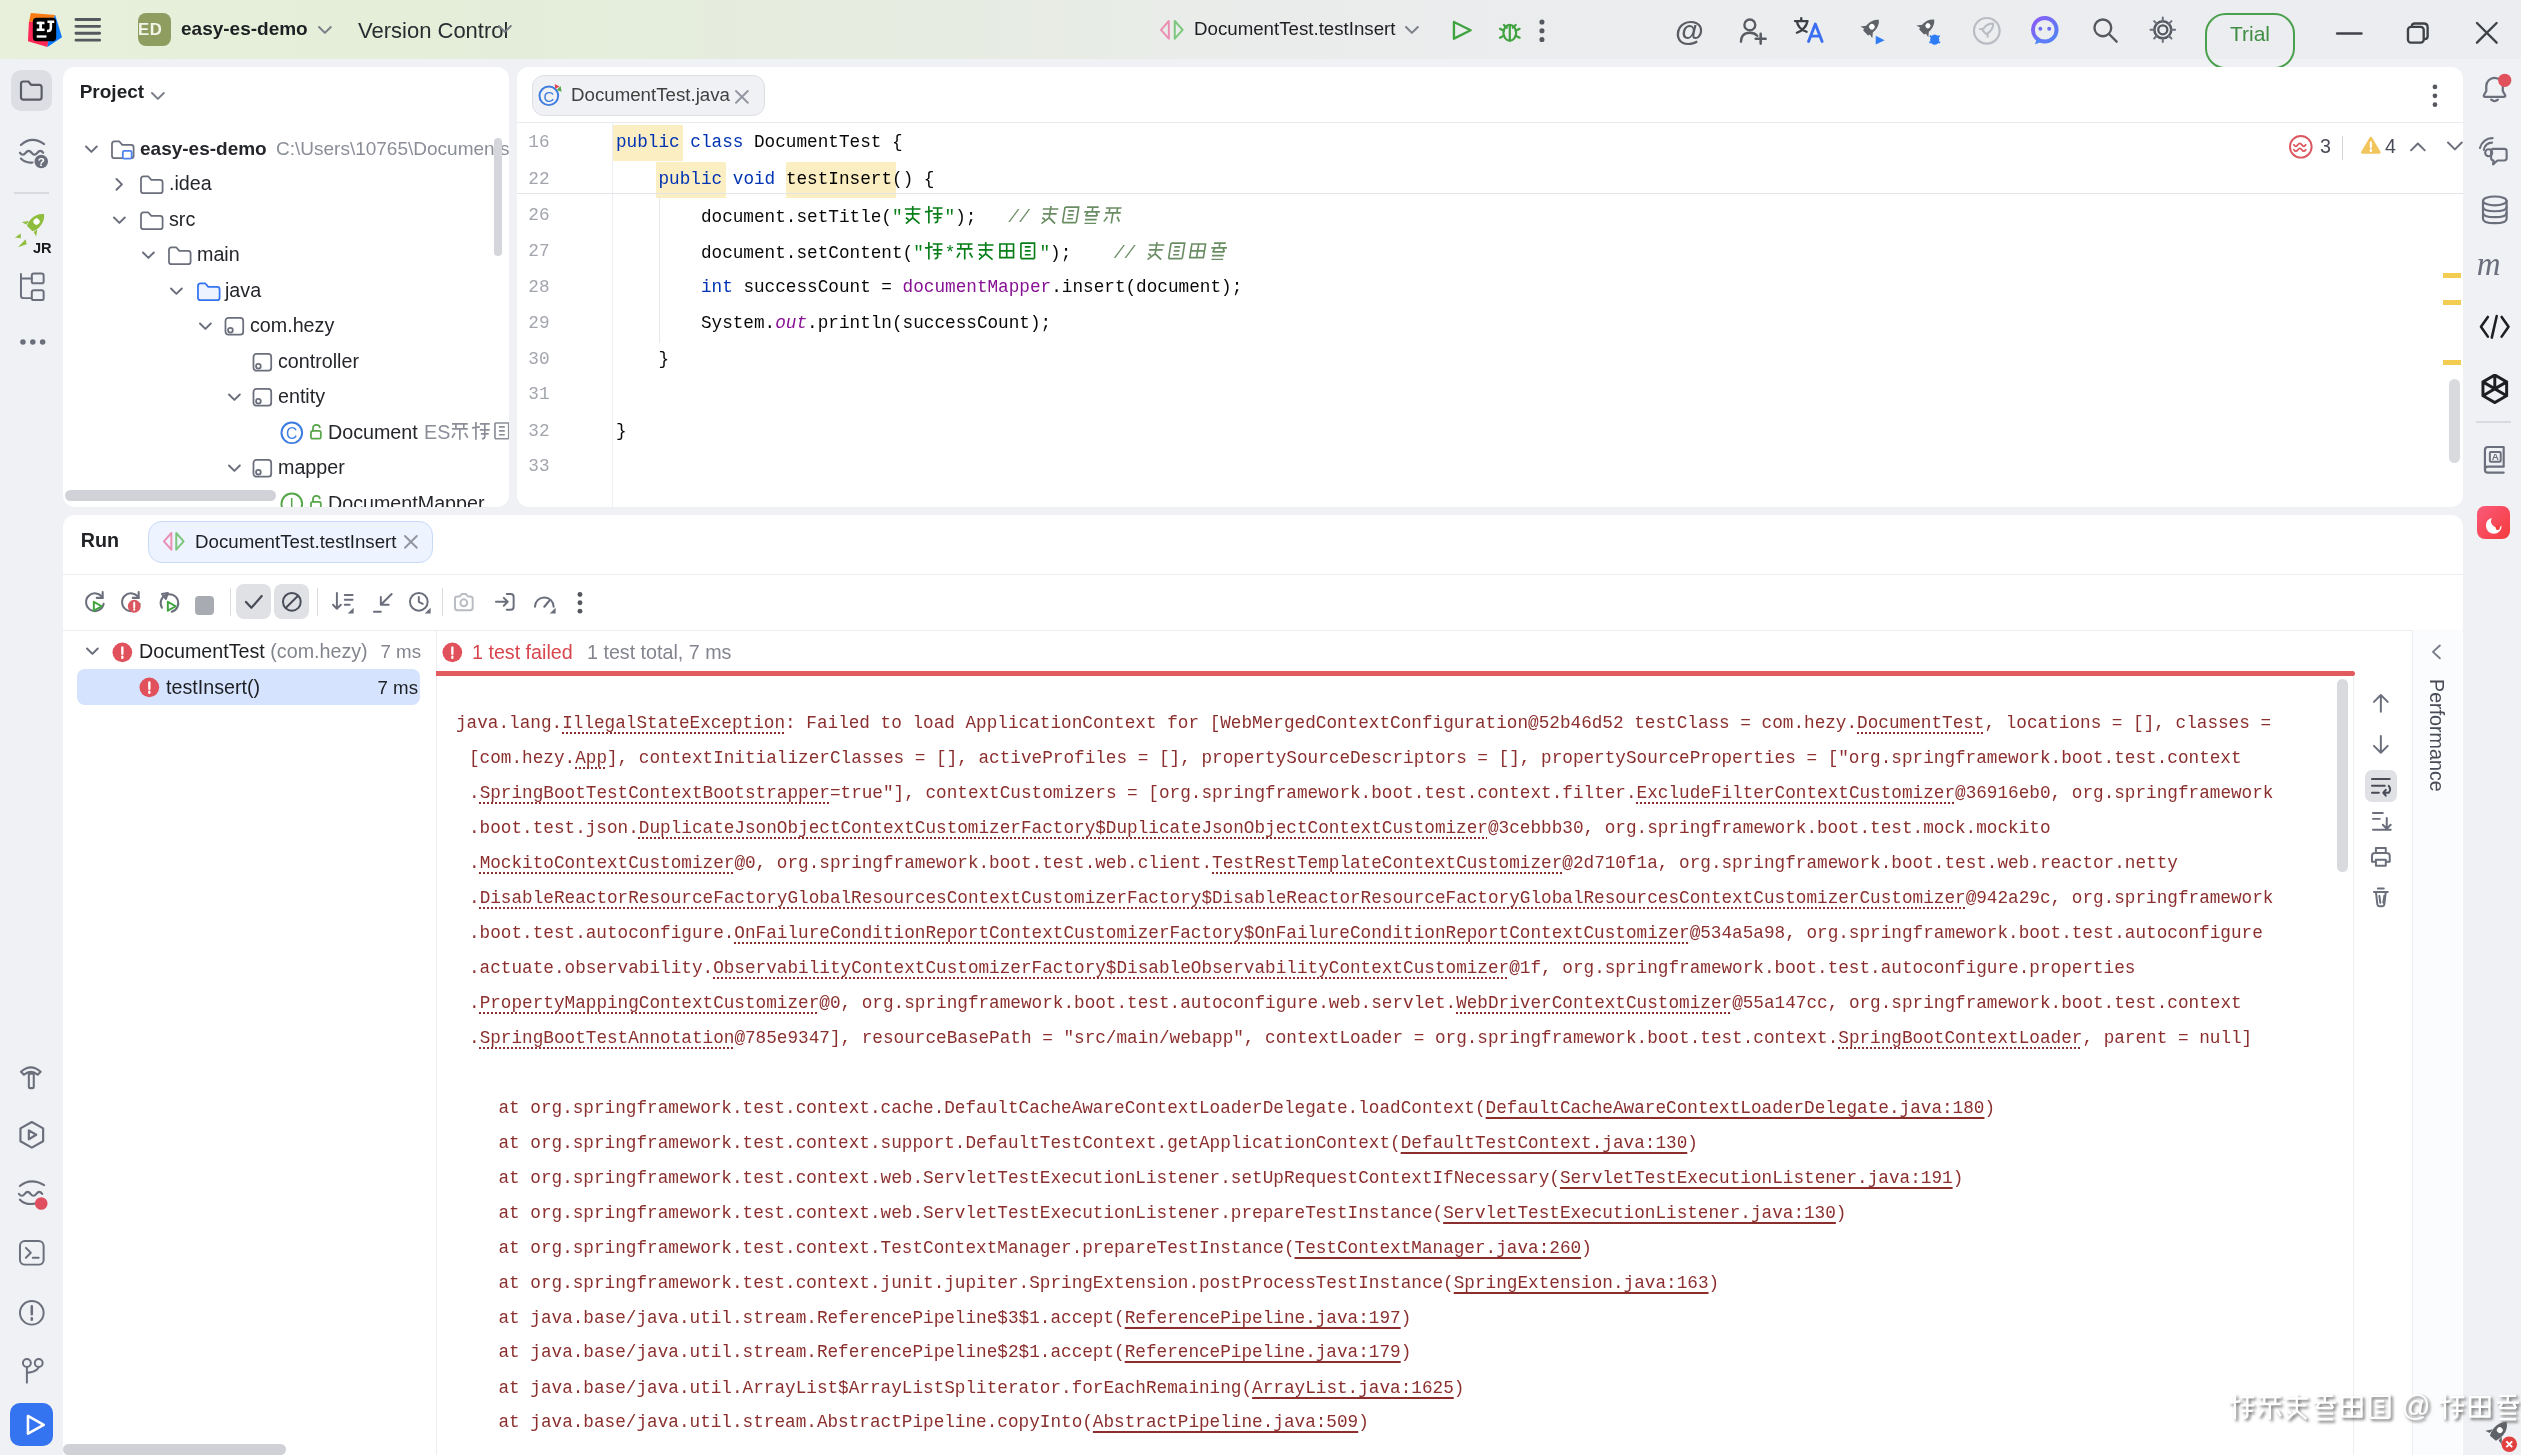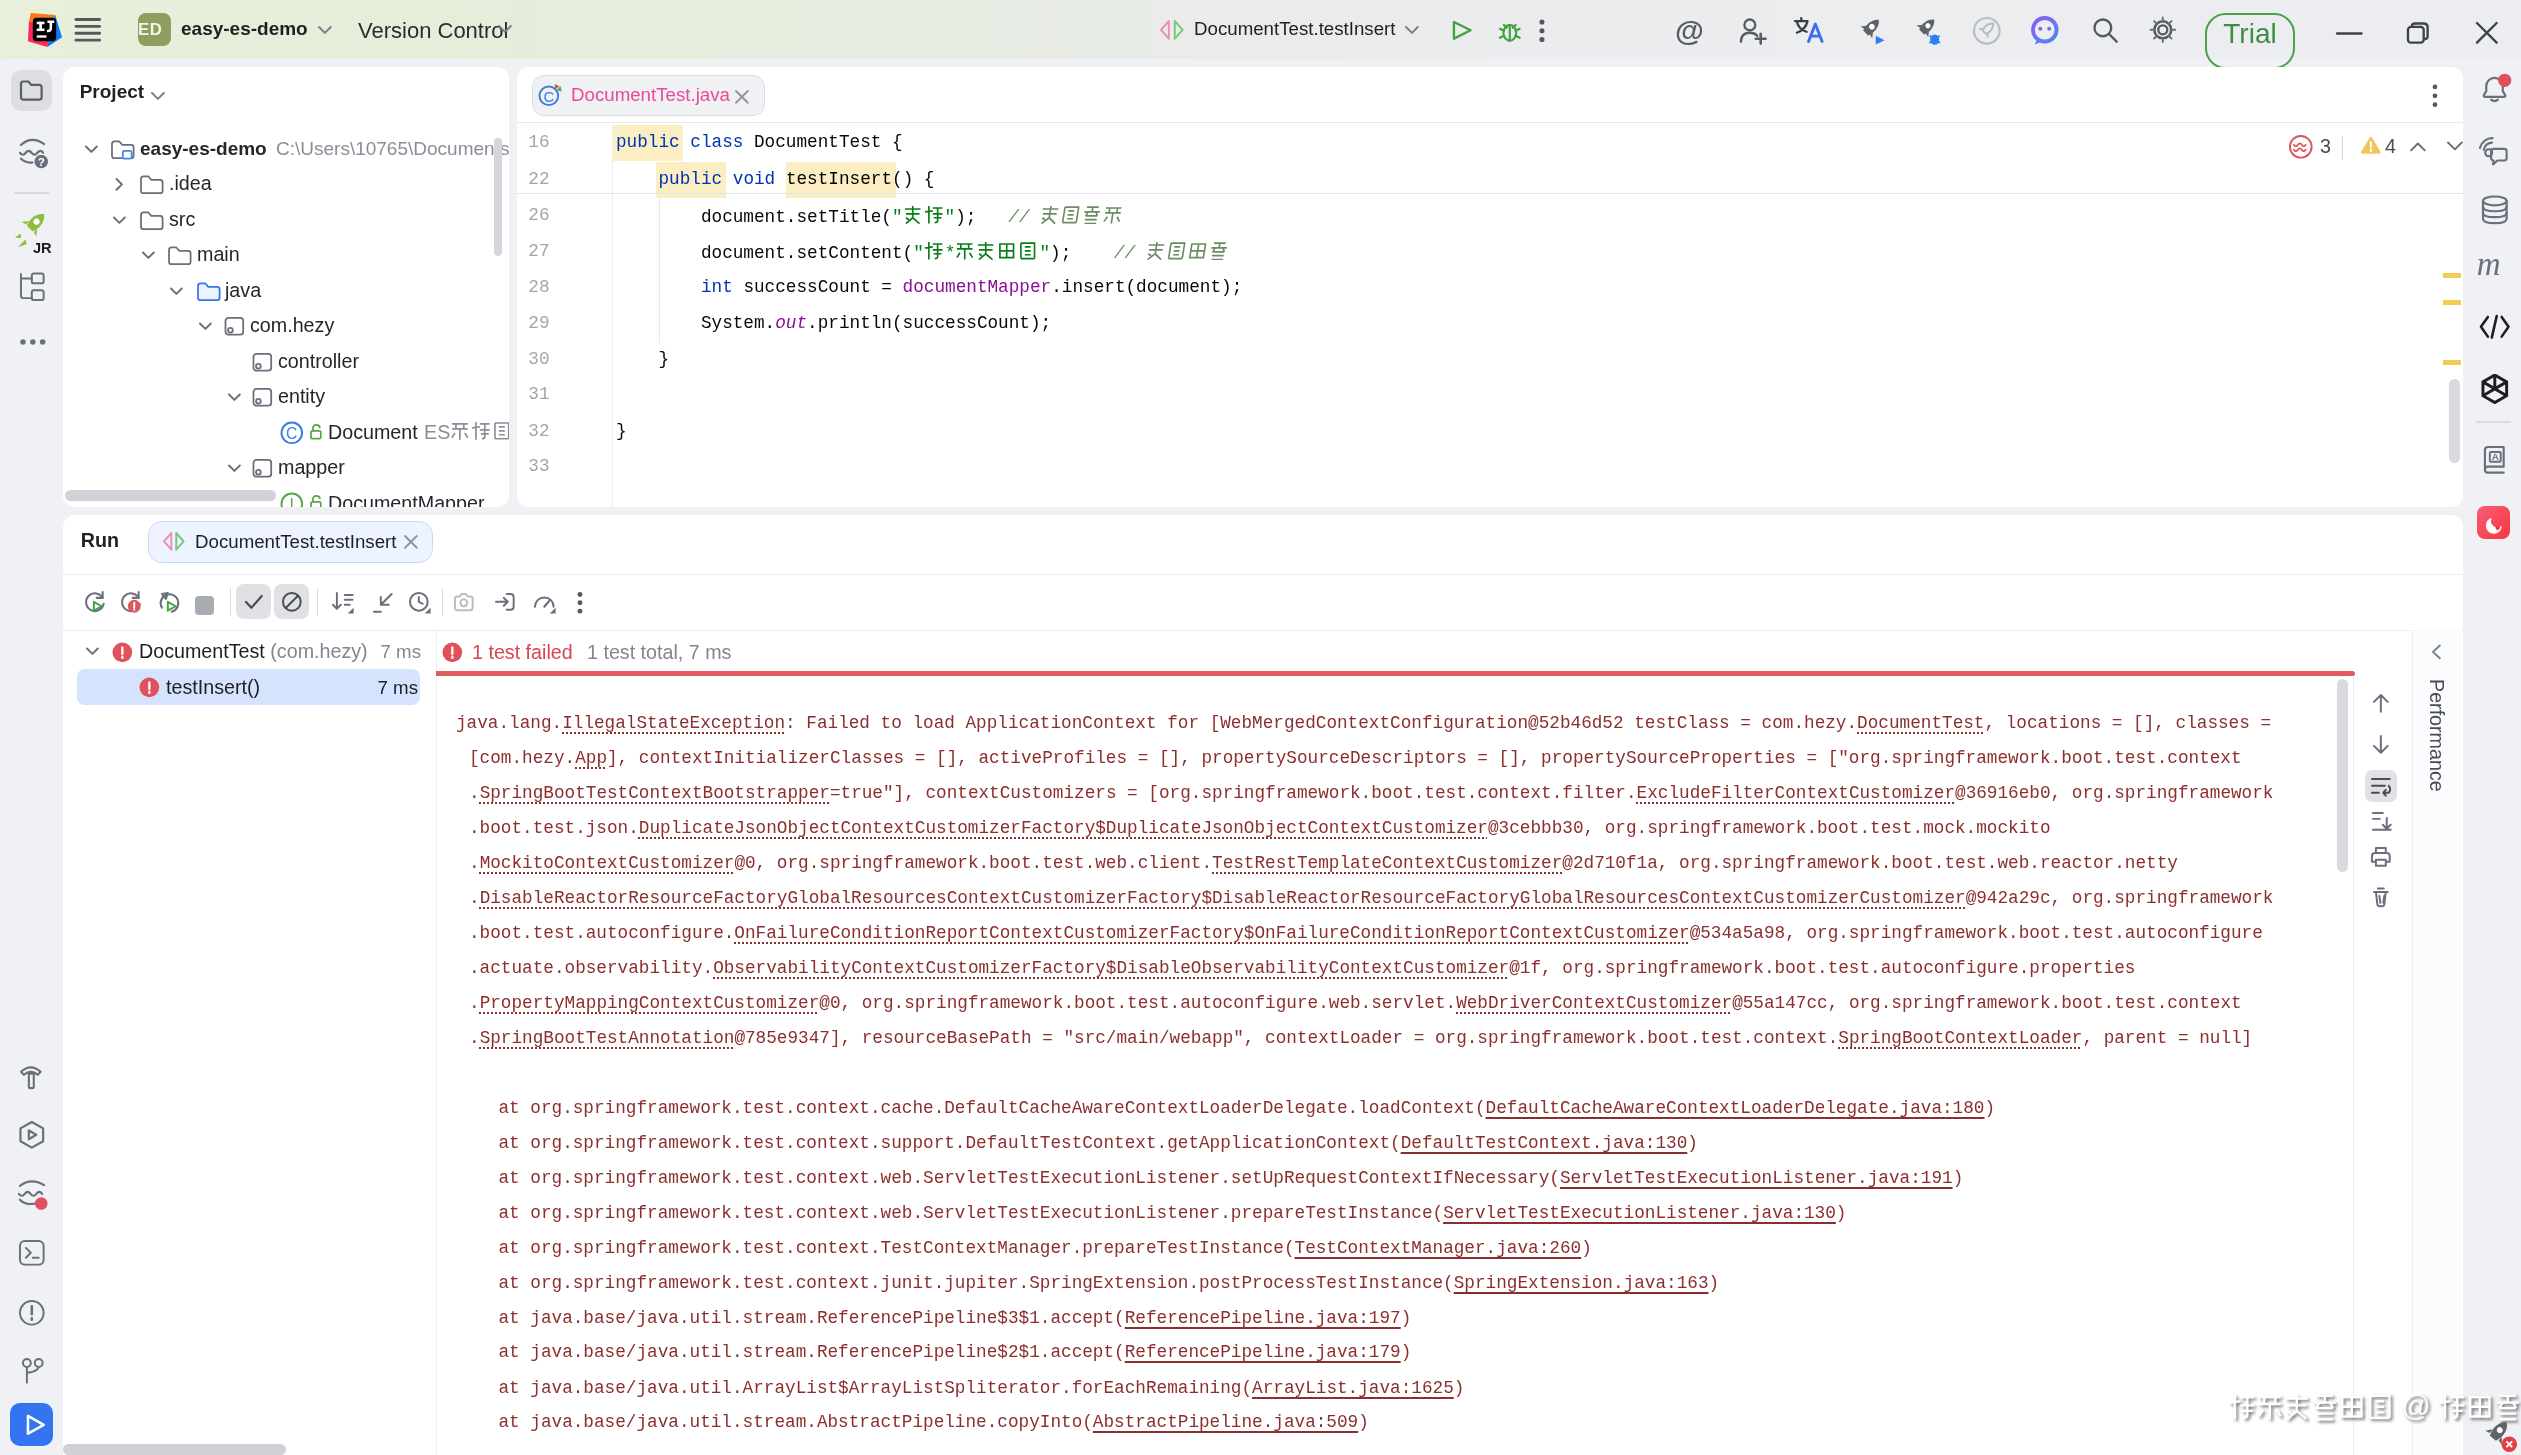--- a/index.html
+++ b/index.html
@@ -113,21 +113,21 @@
       <circle cx="11" cy="11" r="8.5" style="stroke:#55585f;stroke-width:2.4"></circle>
       <path d="M17.5 17.5 L25 25" style="stroke:#55585f;stroke-width:2.4"></path>
     </svg>
   <svg class="ab ic" style="left:2149px;top:15.8px" width="27.6" height="27.6" viewBox="0 0 28 28">
     <circle cx="14" cy="14" r="4.6" style="stroke:#55585f;stroke-width:2.3"></circle>
     <circle cx="14" cy="14" r="8.6" style="stroke:#55585f;stroke-width:2.6"></circle>
     <g style="stroke:#55585f;stroke-width:2.6">
         <path d="M14 1.5 v4 M14 22.5 v4 M1.5 14 h4 M22.5 14 h4 M5.2 5.2 l2.8 2.8 M20 20 l2.8 2.8 M22.8 5.2 L20 8 M8 20 l-2.8 2.8"></path>
       </g>
   </svg>
-  <div class="ab" style="left:2205px;top:12.8px;width:90px;height:56px;border:2px solid #4aa04d;border-radius:20.7px;color:#3e8d42;font-size:28px;text-align:center;line-height:37px">Trial</div>
+  <div class="ab" style="left:2205px;top:12.8px;width:90px;height:56px;border:2px solid #4aa04d;border-radius:20.7px;color:#3e8d42;font-size:21px;text-align:center;line-height:37px">Trial</div>
   <svg class="ic" style="left:2336px;top:31.5px" width="26.6" height="3.9" viewBox="0 0 27 4">
       <path d="M1 1.5 h25" style="stroke:#3f4247;stroke-width:2.6"></path>
     </svg>
   <svg class="ic" style="left:2406px;top:20.7px" width="23.6" height="23.6" viewBox="0 0 24 24">
     <path d="M6 5.5 q0 -3 3 -3 h9 q4 0 4 4 v9 q0 3 -3 3" style="stroke:#3f4247;stroke-width:2.4"></path>
     <rect x="2" y="6" width="16" height="16" rx="3" style="stroke:#3f4247;stroke-width:2.4"></rect>
   </svg>
   <svg class="ic" style="left:2475px;top:20.7px" width="23.6" height="23.6" viewBox="0 0 24 24">
       <path d="M2 2 L22 22 M22 2 L2 22" style="stroke:#3f4247;stroke-width:2.4"></path>
     </svg>
@@ -326,21 +326,21 @@
 
 <div class="island" id="editor" style="left:517px;top:67px;width:1946px;height:440px;overflow:hidden">
 
   <div class="ab" style="left:14.8px;top:7.9px;width:233px;height:41px;background:#f0f1f4;border:1px solid #dcdee2;border-radius:11.8px"></div>
   <svg class="ic" style="left:20.7px;top:15.8px" width="24.6" height="24.6" viewBox="0 0 25 25">
     <circle cx="11" cy="13" r="9.5" style="stroke:#3d7ce0;stroke-width:2"></circle>
     <text x="11" y="19" text-anchor="middle" font-size="15" style="stroke:none;fill:#3d7ce0;font-family:'Liberation Sans'">C</text>
     <path d="M17 1 l5 2.5 -4.5 2.5 Z" style="fill:#e0484f;stroke:none"></path>
     <path d="M24 9 l-5 -2 4 -4 Z" style="fill:#57a64a;stroke:none"></path>
   </svg>
-  <div class="ab" style="left:54px;top:16.7px;font-size:18.7px;color:#ec4899">DocumentTest.java</div>
+  <div class="ab" style="left:54px;top:16.7px;font-size:18.7px;color:#404040">DocumentTest.java</div>
   <svg class="ic" style="left:218px;top:22.7px" width="13.8" height="13.8" viewBox="0 0 14 14">
       <path d="M1 1 L13 13 M13 1 L1 13" style="stroke:#9396a1"></path>
     </svg>
   <div class="ab" style="left:0;top:55px;width:1946px;height:1px;background:#e8eaed"></div>
   <svg class="ab" style="left:1915px;top:16.7px" width="5.9" height="23.6" viewBox="0 0 6 24">
       <circle cx="3" cy="3" r="2.4" fill="#55585f"></circle>
       <circle cx="3" cy="12" r="2.4" fill="#55585f"></circle>
       <circle cx="3" cy="21" r="2.4" fill="#55585f"></circle>
     </svg>
 

